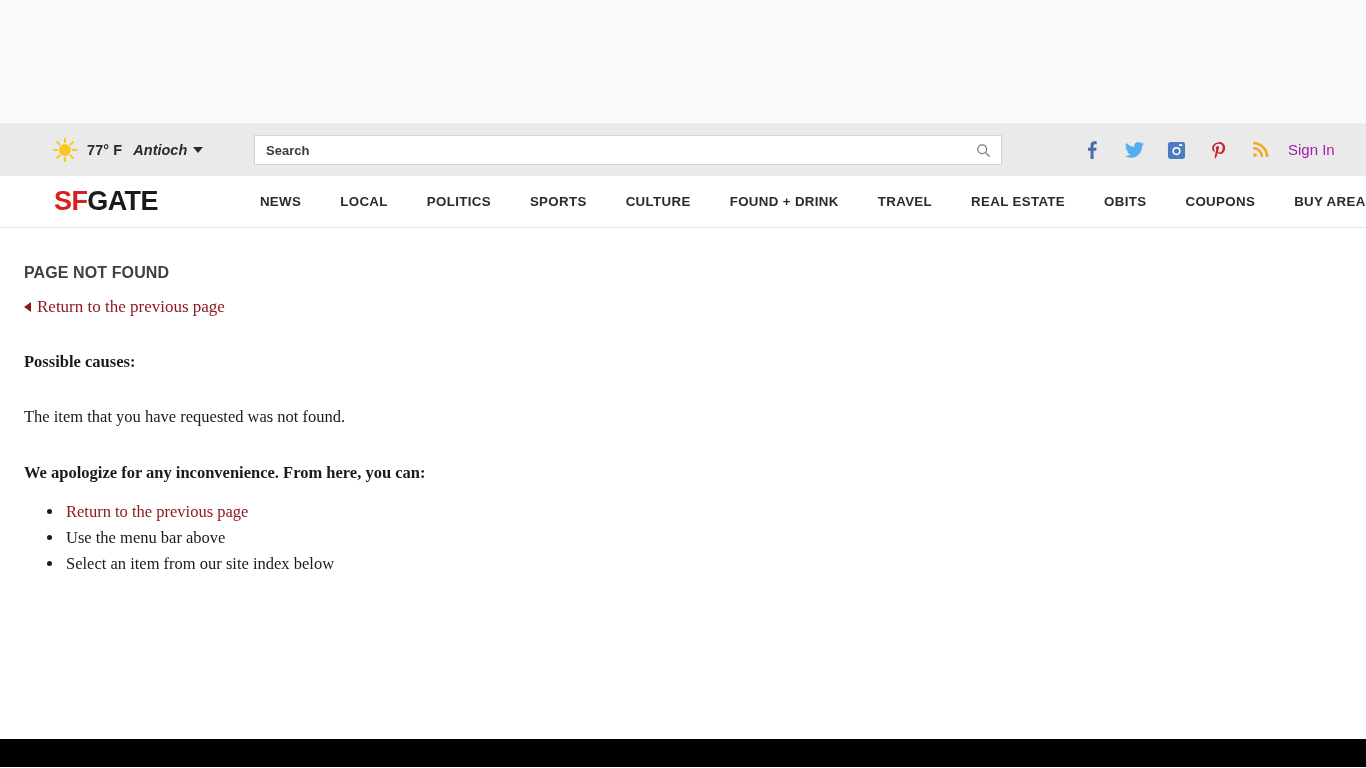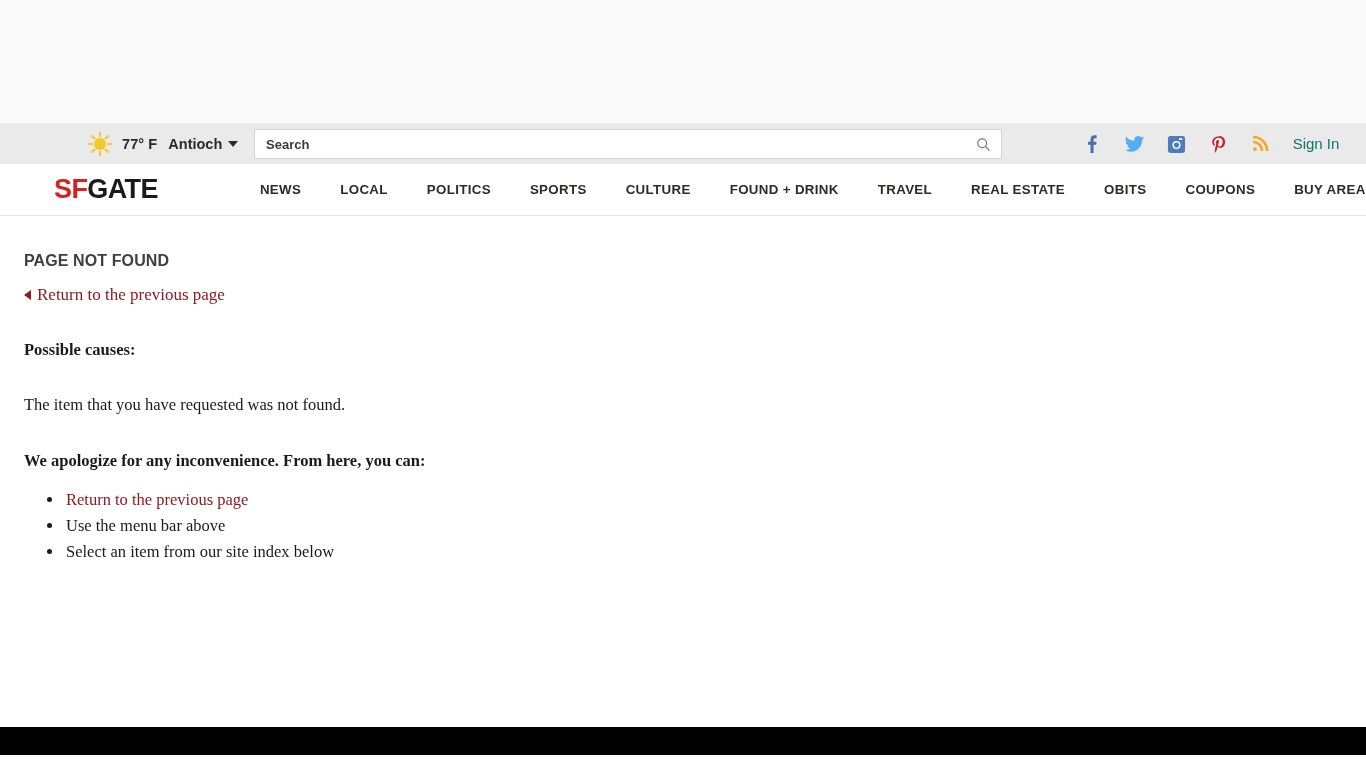--- a/index.html
+++ b/index.html
@@ -13,26 +13,25 @@
 
   
   .ad-slot {
     height: 124px;
     background: #fafafa;
     border-bottom: 1px solid #f0f0f0;
   }
 
   
   .utility-bar {
-    height: 40px;
+    height: 52px;
     background: #eaeaea;
     display: flex;
     align-items: center;
     position: relative;
-    padding-left: 35px;
   }
   .weather {
     display: flex;
     align-items: center;
     margin-left: 52px;
     height: 100%;
   }
   .sun-icon { width: 26px; height: 26px; position: relative; flex: 0 0 auto; }
   .sun-icon .disc {
     position: absolute; left: 7px; top: 7px;
@@ -45,21 +44,21 @@
     transform-origin: 1px 12px;
   }
   .temp {
     font-size: 14.5px; color: #2b2b2b; font-weight: bold;
     margin-left: 9px; letter-spacing: .1px;
     white-space: nowrap;
   }
   .city {
     font-size: 14.5px; color: #2b2b2b; font-weight: bold;
     margin-left: 11px; white-space: nowrap;
-    display: flex; align-items: center; cursor: pointer;
+    display: flex; align-items: center; cursor: pointer; font-style: italic;
   }
   .caret-down {
     display: inline-block; margin-left: 6px;
     width: 0; height: 0;
     border-left: 5px solid transparent;
     border-right: 5px solid transparent;
     border-top: 6px solid #2b2b2b;
   }
 
   .search-wrap {
@@ -89,22 +88,22 @@
     transform: translateY(-50%);
     display: flex; align-items: center; gap: 18px;
   }
   .social a {
     display: flex; align-items: center; justify-content: center;
     width: 24px; height: 22px; text-decoration: none;
   }
   .signin {
     position: absolute; right: 22px; top: 50%;
     transform: translateY(-50%);
-    width: 56px; text-align: center;
-    font-size: 15px; color: #0f766e; line-height: 1.18;
+    width: 56px; text-align: left;
+    font-size: 15px; color: #a21caf; line-height: 1.18;
     cursor: pointer;
   }
 
   
   .main-nav {
     height: 52px; background: #ffffff;
     border-bottom: 1px solid #e3e3e3;
     display: flex; align-items: center;
     position: relative;
   }

